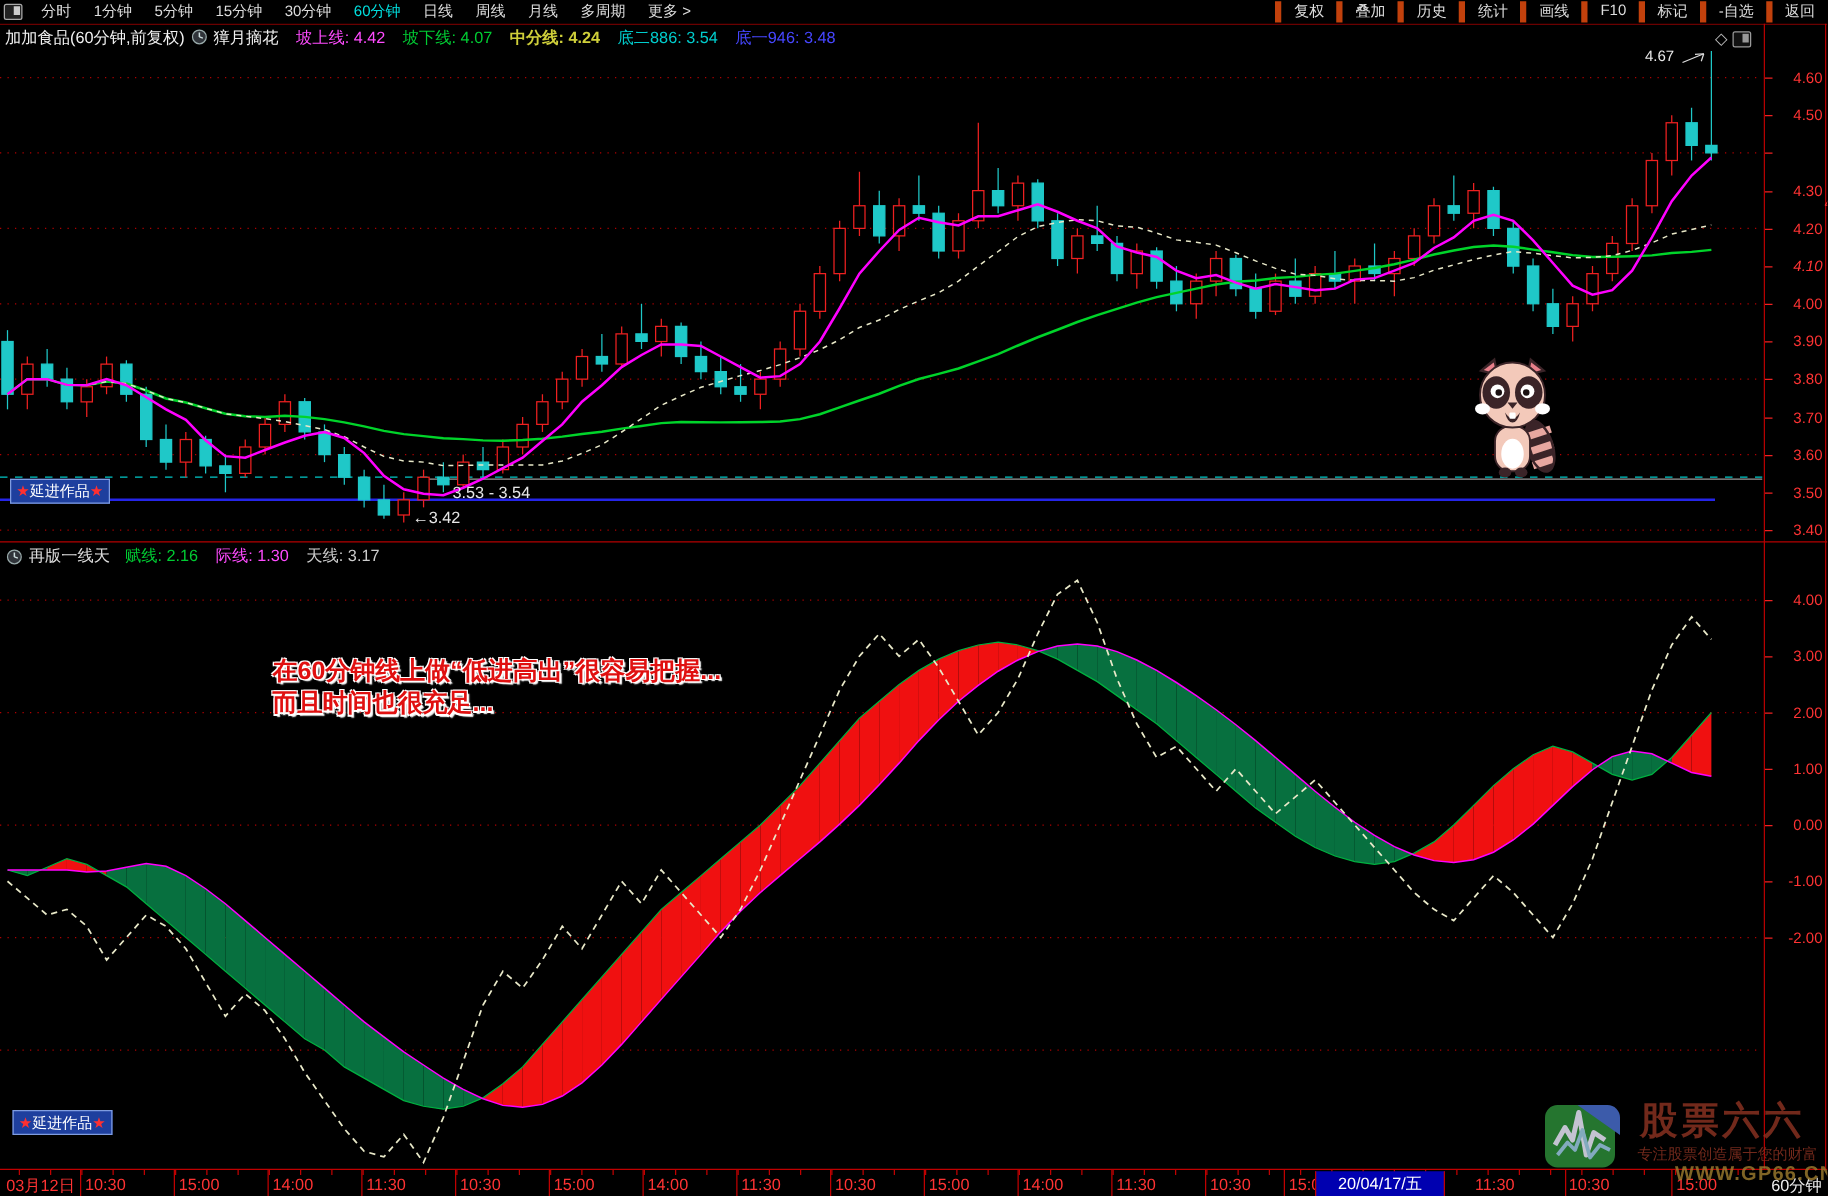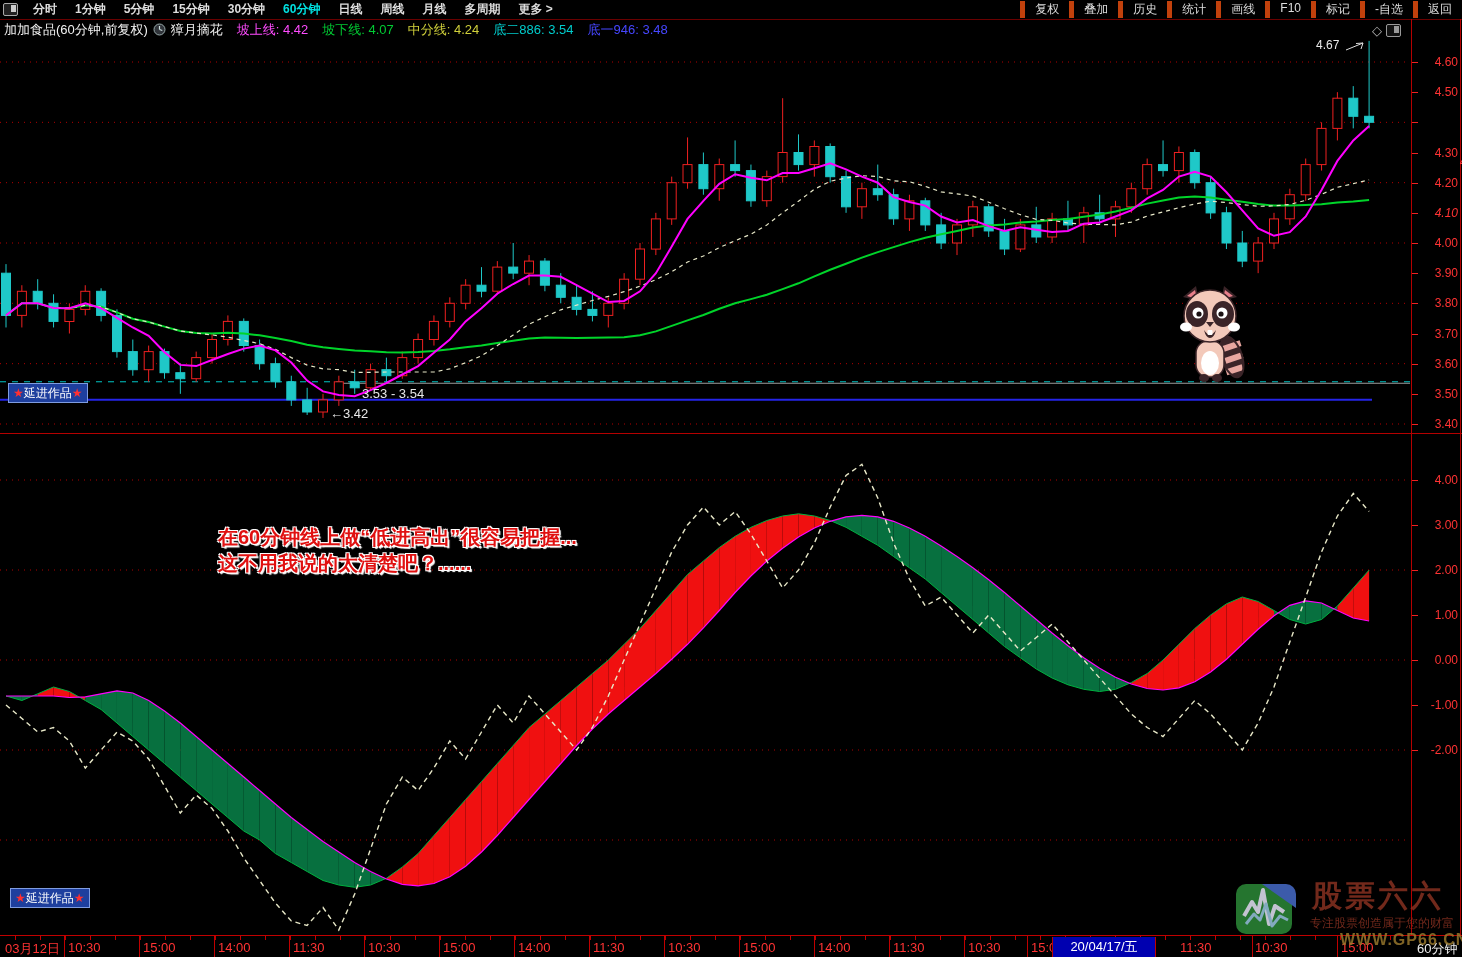--- a/index.html
+++ b/index.html
@@ -4,21 +4,21 @@
 <style>
   html,body{margin:0;padding:0;background:#000;}
   .screen{position:relative;width:1462px;height:957px;background:#000;overflow:hidden;
           font-family:"Liberation Sans","DejaVu Sans",sans-serif;}
   
   .menubar{position:absolute;left:0;top:0;width:1462px;height:19px;background:#000;
            border-bottom:1px solid #6a0000;display:flex;align-items:center;font-size:12px;color:#ddd;}
   .appicon{width:13px;height:11px;border:1px solid #aaa;border-radius:2px;margin:0 6px 0 3px;position:relative;background:#222;}
   .appicon::after{content:"";position:absolute;right:1px;top:1px;width:5px;height:7px;background:#ccc;}
   .menu-left{display:flex;gap:0;}
-  .menu-left .mi{padding:0 9px;cursor:default;font-weight:bold;}
+  .menu-left .mi{padding:0 9px;cursor:default;}
   .menu-left .mi.act{color:#00e0e0;}
   .menu-right{margin-left:auto;display:flex;}
   .menu-right .mr{padding:0 10px;border-left:5px solid #c2410c;}
   
   .titlebar{position:absolute;left:0;top:20px;width:1410px;height:19px;display:flex;align-items:center;
             font-size:13px;color:#eee;white-space:nowrap;}
   .titlebar .sym{margin-left:4px;color:#f2f2f2;}
   .titlebar .ind-name{color:#f2f2f2;margin-right:14px;font-family:Liberation Mono, monospace;}
   .tv{margin-right:14px;}
   .clockicon{display:inline-block;margin:0 5px;}
@@ -92,21 +92,21 @@
   <div class="titlebar">
     <span class="sym">加加食品(60分钟,前复权)</span>
     <span class="clockicon">
       <svg width="13" height="13">
           <circle cx="6.5" cy="6.5" r="5.5" fill="#30343a" stroke="#9aa"></circle>
           <line x1="6.5" y1="6.5" x2="6.5" y2="3" stroke="#cdd" stroke-width="1.2"></line>
           <line x1="6.5" y1="6.5" x2="9.3" y2="7.5" stroke="#cdd" stroke-width="1.2"></line>
         </svg>
     </span>
     <span class="ind-name">獐月摘花</span>
-    <span id="title-values"><span class="tv" style="color: rgb(255, 75, 255);">坡上线: 4.42</span><span class="tv" style="color: rgb(0, 204, 51);">坡下线: 4.07</span><span class="tv" style="color: rgb(207, 207, 58);">中分线: 4.24</span><span class="tv" style="color: rgb(0, 204, 204);">底二886: 3.54</span><span class="tv" style="color: rgb(70, 70, 255);">底一946: 3.48</span></span>
+    <span id="title-values"><span class="tv" style="color: rgb(255, 75, 255);">坡上线: 4.42</span><span class="tv" style="color: rgb(0, 204, 51);">坡下线: 4.07</span><span class="tv" style="color: rgb(207, 207, 58); font-weight: bold;">中分线: 4.24</span><span class="tv" style="color: rgb(0, 204, 204);">底二886: 3.54</span><span class="tv" style="color: rgb(70, 70, 255);">底一946: 3.48</span></span>
   </div>
   <div class="p1-icons">
     <span>◇</span>
     <span class="winicon"></span>
   </div>
 
   <svg id="p1svg" style="position:absolute;left:0;top:40px;" width="1410" height="394">
       <line x1="0" y1="22" x2="1410" y2="22" stroke="#b00000" stroke-width="1" stroke-dasharray="1,5"></line>
       <line x1="0" y1="82.33339999999978" x2="1410" y2="82.33339999999978" stroke="#b00000" stroke-width="1" stroke-dasharray="1,5"></line>
       <line x1="0" y1="142.66679999999982" x2="1410" y2="142.66679999999982" stroke="#b00000" stroke-width="1" stroke-dasharray="1,5"></line>
@@ -327,20 +327,31 @@
       <circle cx="28" cy="33" r="2.6" fill="#1a1012"></circle>
       <circle cx="50" cy="33" r="2.6" fill="#1a1012"></circle>
       <ellipse cx="15" cy="46" rx="6" ry="4.5" fill="#fff"></ellipse>
       <ellipse cx="63" cy="46" rx="6" ry="4.5" fill="#fff"></ellipse>
       <polygon points="35,41 43,41 39,46" fill="#3b2428"></polygon>
       <path d="M33,49 q6,9 12,0 q-2,8 -6,8 q-4,0 -6,-8" fill="#3b2428"></path>
       <rect x="36.5" y="49" width="5" height="5" rx="1" fill="#fff"></rect>
     </svg>
   </div>
 
+  <div class="p2header">
+    <span class="clockicon">
+      <svg width="13" height="13">
+          <circle cx="6.5" cy="6.5" r="5.5" fill="#30343a" stroke="#9aa"></circle>
+          <line x1="6.5" y1="6.5" x2="6.5" y2="3" stroke="#cdd" stroke-width="1.2"></line>
+          <line x1="6.5" y1="6.5" x2="9.3" y2="7.5" stroke="#cdd" stroke-width="1.2"></line>
+        </svg>
+    </span>
+    <span class="nm">再版一线天</span>
+    <span id="p2-values"><span class="tv" style="color: rgb(0, 204, 51);">赋线: 2.16</span><span class="tv" style="color: rgb(255, 75, 255);">际线: 1.30</span><span class="tv" style="color: rgb(204, 204, 204);">天线: 3.17</span></span>
+  </div>
 
   <svg id="p2svg" style="position:absolute;left:0;top:456px;" width="1410" height="478">
       <line x1="0" y1="24" x2="1410" y2="24" stroke="#b00000" stroke-width="1" stroke-dasharray="1,5"></line>
       <line x1="0" y1="114" x2="1410" y2="114" stroke="#b00000" stroke-width="1" stroke-dasharray="1,5"></line>
       <line x1="0" y1="204" x2="1410" y2="204" stroke="#b00000" stroke-width="1" stroke-dasharray="1,5"></line>
       <line x1="0" y1="294" x2="1410" y2="294" stroke="#b00000" stroke-width="1" stroke-dasharray="1,5"></line>
       <line x1="0" y1="384" x2="1410" y2="384" stroke="#b00000" stroke-width="1" stroke-dasharray="1,5"></line>
       <polygon points="6,240.0 21.85,244.5 21.85,240.0 6,240.0" fill="#07703f"></polygon>
       <polygon points="21.85,244.5 37.7,237.8 37.7,240.0 21.85,240.0" fill="#07703f"></polygon>
       <polygon points="37.7,237.8 53.55,231.0 53.55,240.0 37.7,240.0" fill="#f01010"></polygon>
@@ -427,21 +438,21 @@
       <polygon points="1321.55,163.5 1337.3999999999999,150.0 1337.3999999999999,154.5 1321.55,147.0" fill="#07703f"></polygon>
       <polygon points="1337.3999999999999,150.0 1353.25,132.0 1353.25,162.0 1337.3999999999999,154.5" fill="#f01010"></polygon>
       <polygon points="1353.25,132.0 1369.1,114.0 1369.1,165.0 1353.25,162.0" fill="#f01010"></polygon>
       <polyline points="6.0,240.0 21.9,244.5 37.7,237.8 53.5,231.0 69.4,235.5 85.3,244.5 101.1,253.5 117.0,267.0 132.8,280.5 148.7,294.0 164.5,307.5 180.3,321.0 196.2,334.5 212.0,348.0 227.9,361.5 243.8,375.0 259.6,384.0 275.4,397.5 291.3,406.5 307.1,415.5 323.0,424.5 338.8,429.0 354.7,431.3 370.6,429.0 386.4,422.3 402.3,411.0 418.1,397.5 433.9,379.5 449.8,361.5 465.6,343.5 481.5,325.5 497.3,307.5 513.2,289.5 529.0,271.5 544.9,258.0 560.8,244.5 576.6,231.0 592.4,217.5 608.3,204.0 624.1,188.3 640.0,172.5 655.9,154.5 671.7,136.5 687.5,118.5 703.4,105.0 719.3,91.5 735.1,80.3 750.9,71.3 766.8,64.5 782.6,60.0 798.5,57.8 814.4,60.0 830.2,64.5 846.0,71.3 861.9,80.3 877.8,89.3 893.6,100.5 909.4,111.8 925.3,123.0 941.1,136.5 957.0,150.0 972.9,163.5 988.7,177.0 1004.5,190.5 1020.4,201.8 1036.3,213.0 1052.1,222.0 1068.0,228.8 1083.8,233.3 1099.6,235.5 1115.5,233.3 1131.3,226.5 1147.2,217.5 1163.0,204.0 1178.9,188.3 1194.8,172.5 1210.6,159.0 1226.5,147.8 1242.3,141.0 1258.1,145.5 1274.0,154.5 1289.8,163.5 1305.7,168.0 1321.5,163.5 1337.4,150.0 1353.3,132.0 1369.1,114.0" fill="none" stroke="#00b040" stroke-width="1"></polyline>
       <polyline points="6.0,240.0 21.9,240.0 37.7,240.0 53.5,240.0 69.4,241.5 85.3,240.8 101.1,237.8 117.0,234.8 132.8,237.0 148.7,244.5 164.5,255.0 180.3,267.0 196.2,280.5 212.0,294.0 227.9,307.5 243.8,321.0 259.6,334.5 275.4,348.0 291.3,361.5 307.1,373.5 323.0,385.5 338.8,396.0 354.7,406.5 370.6,415.5 386.4,423.0 402.3,428.3 418.1,429.8 433.9,427.5 449.8,420.8 465.6,410.3 481.5,396.0 497.3,379.5 513.2,361.5 529.0,343.5 544.9,325.5 560.8,307.5 576.6,289.5 592.4,273.0 608.3,258.0 624.1,244.5 640.0,231.0 655.9,217.5 671.7,203.3 687.5,188.3 703.4,171.8 719.3,154.5 735.1,136.5 750.9,120.0 766.8,105.0 782.6,92.3 798.5,81.0 814.4,72.0 830.2,65.3 846.0,60.8 861.9,59.3 877.8,60.8 893.6,65.3 909.4,72.0 925.3,80.3 941.1,90.0 957.0,100.5 972.9,111.8 988.7,123.8 1004.5,136.5 1020.4,150.0 1036.3,163.5 1052.1,177.0 1068.0,189.8 1083.8,201.8 1099.6,212.3 1115.5,221.3 1131.3,228.0 1147.2,232.5 1163.0,234.0 1178.9,231.8 1194.8,225.8 1210.6,216.0 1226.5,203.3 1242.3,188.3 1258.1,173.3 1274.0,159.8 1289.8,149.3 1305.7,144.8 1321.5,147.0 1337.4,154.5 1353.3,162.0 1369.1,165.0" fill="none" stroke="#ff00ff" stroke-width="1.2"></polyline>
       <polyline points="6.0,249.0 21.9,262.5 37.7,276.0 53.5,271.5 69.4,285.0 85.3,312.0 101.1,294.0 117.0,276.0 132.8,285.0 148.7,303.0 164.5,330.0 180.3,357.0 196.2,339.0 212.0,352.5 227.9,375.0 243.8,402.0 259.6,424.5 275.4,447.0 291.3,465.0 307.1,469.5 323.0,451.5 338.8,474.0 354.7,438.0 370.6,393.0 386.4,348.0 402.3,321.0 418.1,334.5 433.9,312.0 449.8,285.0 465.6,303.0 481.5,276.0 497.3,249.0 513.2,267.0 529.0,240.0 544.9,258.0 560.8,276.0 576.6,294.0 592.4,271.5 608.3,240.0 624.1,204.0 640.0,168.0 655.9,132.0 671.7,96.0 687.5,69.0 703.4,51.0 719.3,69.0 735.1,55.5 750.9,78.0 766.8,105.0 782.6,132.0 798.5,114.0 814.4,87.0 830.2,51.0 846.0,19.5 861.9,8.3 877.8,42.0 893.6,87.0 909.4,123.0 925.3,150.0 941.1,141.0 957.0,159.0 972.9,177.0 988.7,159.0 1004.5,177.0 1020.4,195.0 1036.3,181.5 1052.1,168.0 1068.0,186.0 1083.8,204.0 1099.6,222.0 1115.5,240.0 1131.3,258.0 1147.2,271.5 1163.0,280.5 1178.9,262.5 1194.8,244.5 1210.6,258.0 1226.5,276.0 1242.3,294.0 1258.1,267.0 1274.0,231.0 1289.8,186.0 1305.7,141.0 1321.5,96.0 1337.4,60.0 1353.3,37.5 1369.1,55.5" fill="none" stroke="#e8e8c8" stroke-width="1.4" stroke-dasharray="5,4"></polyline>
     </svg>
 
   <div class="note">
     <div>在60分钟线上做“低进高出”很容易把握...</div>
-    <div>这不用我说的太清楚吧？......</div>
+    <div>而且时间也很充足...</div>
   </div>
 
   <div class="workbox" style="left:10px;top:888px;"><span class="star">★</span><span>延进作品</span><span class="star">★</span></div>
 
   <div class="vline" style="left:1411px;top:19px;width:1px;height:938px;"></div>
   <div class="vline" style="left:1460px;top:19px;width:1px;height:938px;"></div>
   <div class="hline" style="left:0;top:433px;width:1462px;height:1px;"></div>
   <div class="hline" style="left:0;top:956px;width:1462px;height:1px;"></div>
 
   <div id="yaxis">

